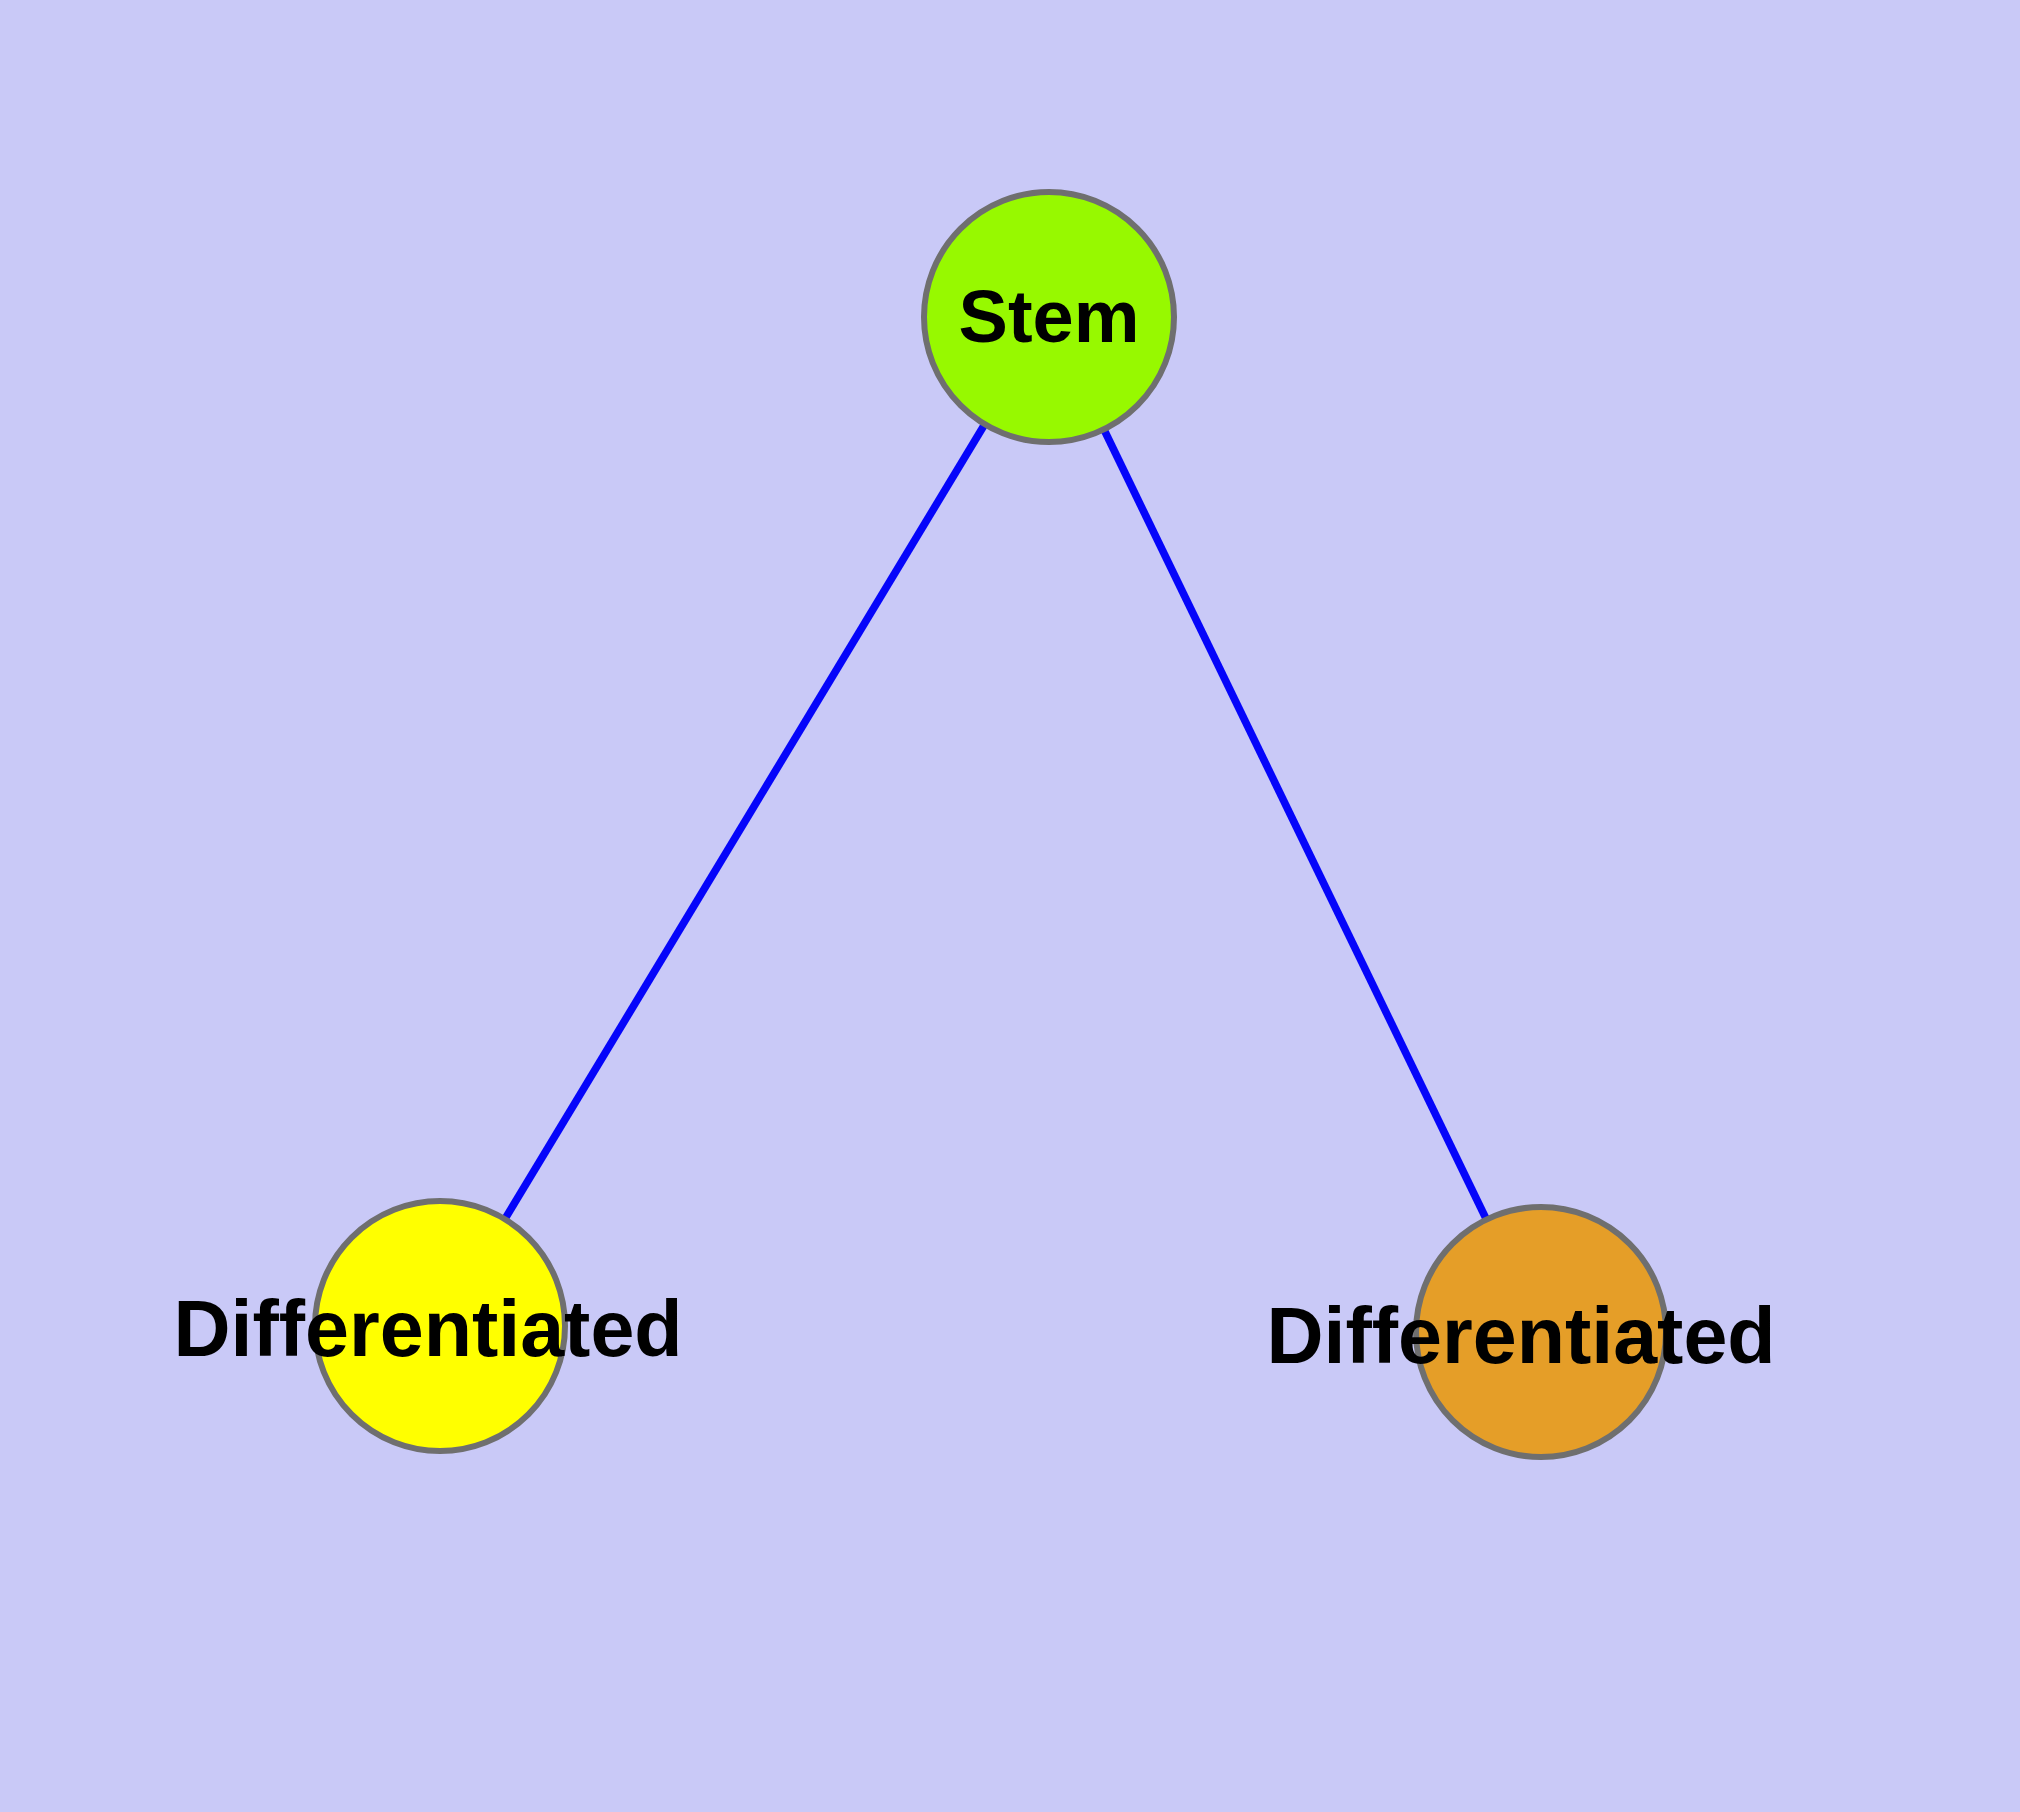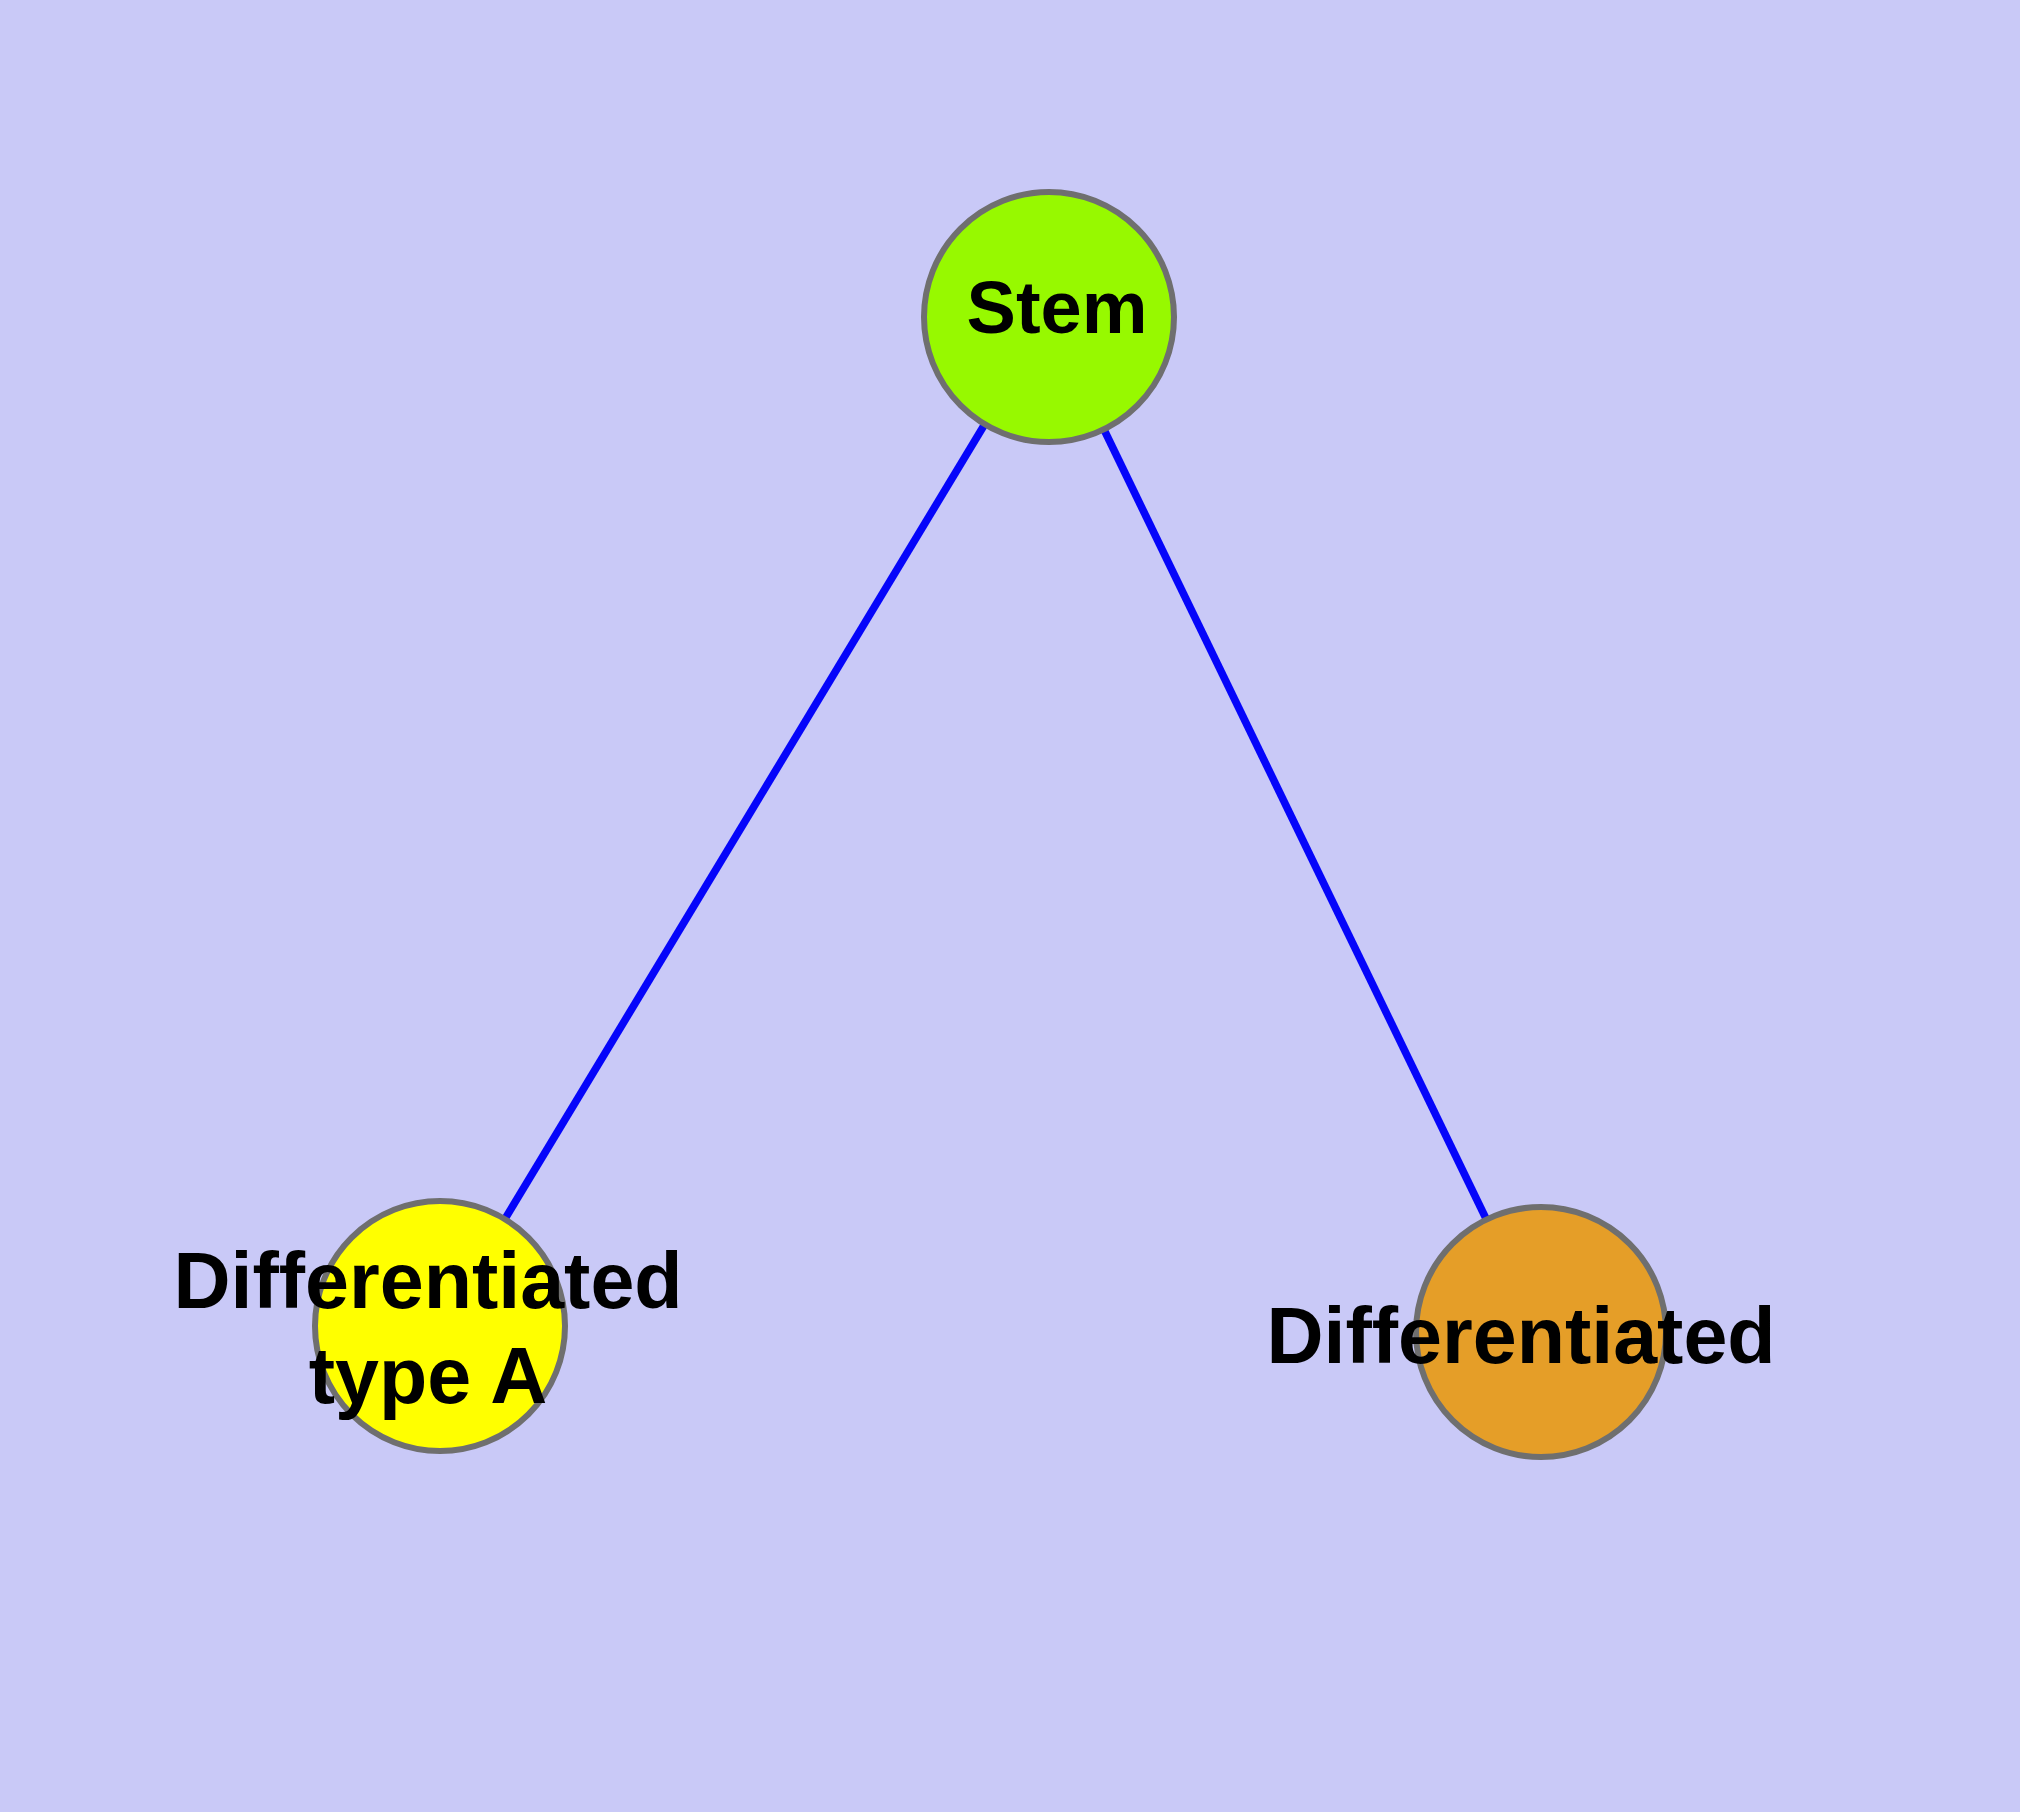--- a/index.html
+++ b/index.html
@@ -45,24 +45,23 @@
   .node-label {
     position: absolute;
     z-index: 3;
     transform: translate(-50%, -50%);
     color: #000000;
     font-weight: bold;
     text-align: center;
     white-space: nowrap;
   }
   .node-label.stem-label {
-    left: 1049px; top: 307px;
+    left: 1049px; top: 316px;
     font-size: 74px;
     line-height: 85px;
-    margin-left: 8px;
   }
   .node-label.type-a-label {
     left: 428px; top: 1328px;
     font-size: 79px;
     line-height: 95px;
   }
   .node-label.type-b-label {
     left: 1521px; top: 1335px;
     font-size: 79px;
     line-height: 95px;
@@ -83,21 +82,20 @@
   <div class="node-circle type-a" style="background-color: rgb(255, 255, 0); border-color: rgb(111, 111, 111);"></div>
 
   <div class="node-circle type-b" style="background-color: rgb(229, 158, 40); border-color: rgb(111, 111, 111);"></div>
 
   <div class="node-label stem-label">
     <span>Stem</span>
   </div>
 
   <div class="node-label type-a-label">
     <div>Differentiated</div>
-    <div>type A</div>
   </div>
 
   <div class="node-label type-b-label">
     <div>Differentiated</div>
   </div>
 
 </div>
 
 
 </body></html>

